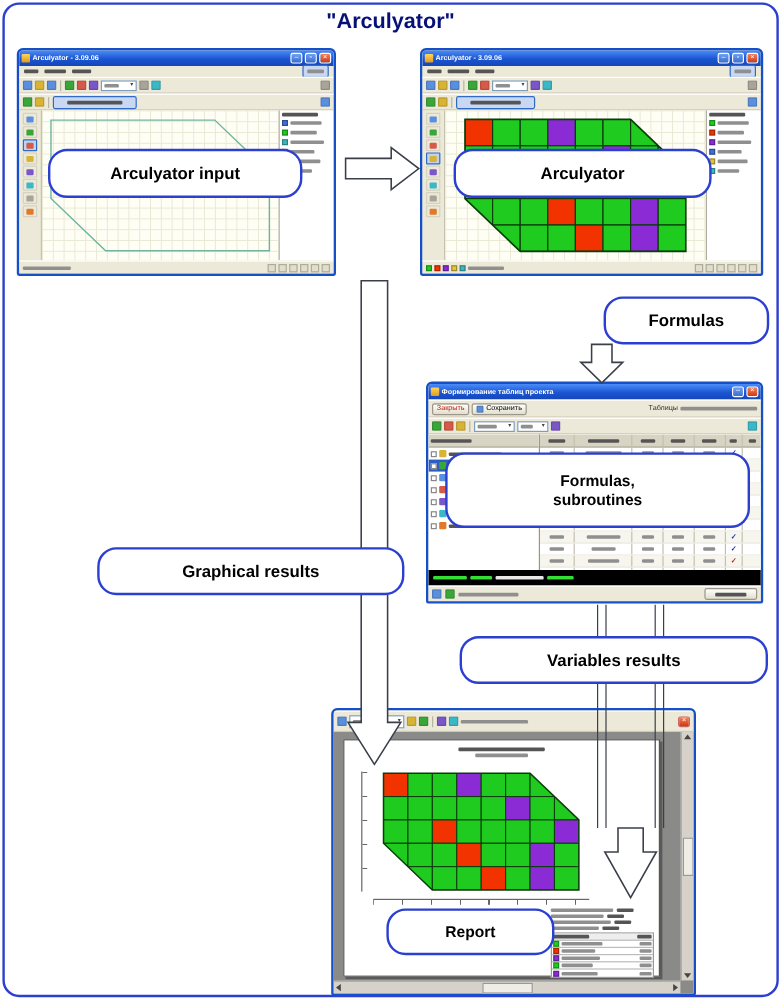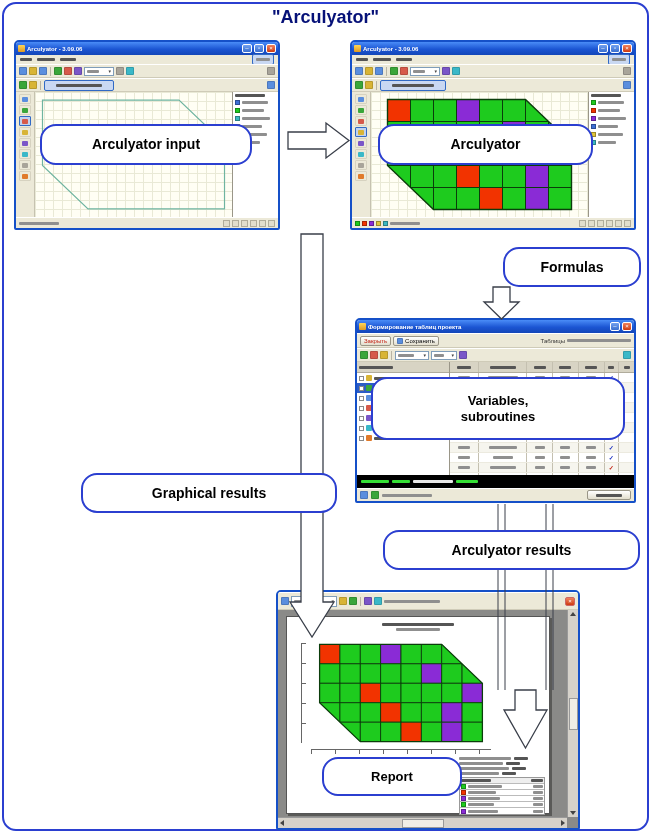--- a/index.html
+++ b/index.html
@@ -906,24 +906,24 @@
 <div class="callout" style="left:40px;top:124px;width:208px;height:37px">
   <span>Arculyator input</span>
 </div>
 <div class="callout" style="left:378px;top:124px;width:211px;height:37px">
   <span>Arculyator</span>
 </div>
 <div class="callout" style="left:503px;top:247px;width:134px;height:36px">
   <span>Formulas</span>
 </div>
 <div class="callout" style="left:371px;top:377px;width:250px;height:59px;font-size:13px">
-  <span>Variables,</span>
+  <span>Formulas,</span>
   <span>subroutines</span>
 </div>
-<div class="callout" style="left:81px;top:473px;width:252px;height:36px">
+<div class="callout" style="left:81px;top:456px;width:252px;height:36px">
   <span>Graphical results</span>
 </div>
 <div class="callout" style="left:383px;top:530px;width:253px;height:36px">
-  <span>Arculyator results</span>
+  <span>Variables results</span>
 </div>
 <div class="callout" style="left:322px;top:757px;width:136px;height:35px;font-size:13px">
   <span>Report</span>
 </div>
 
 </body></html>

